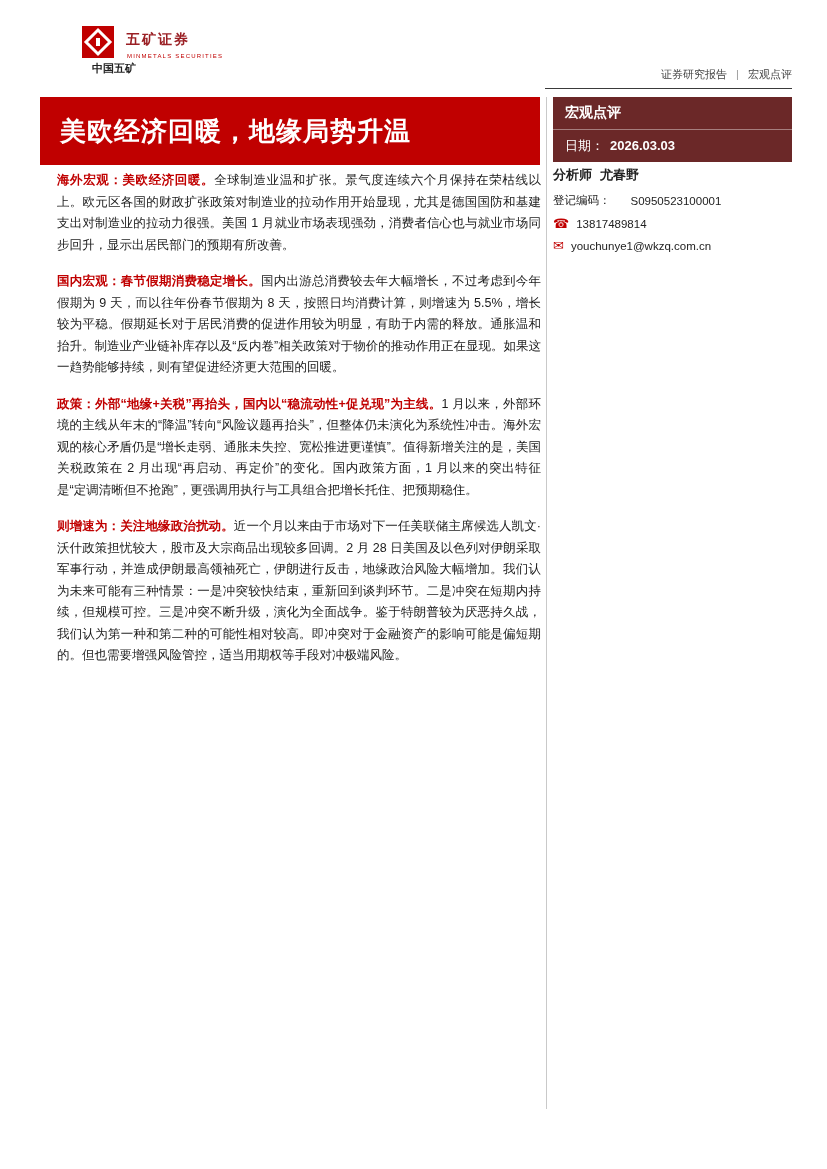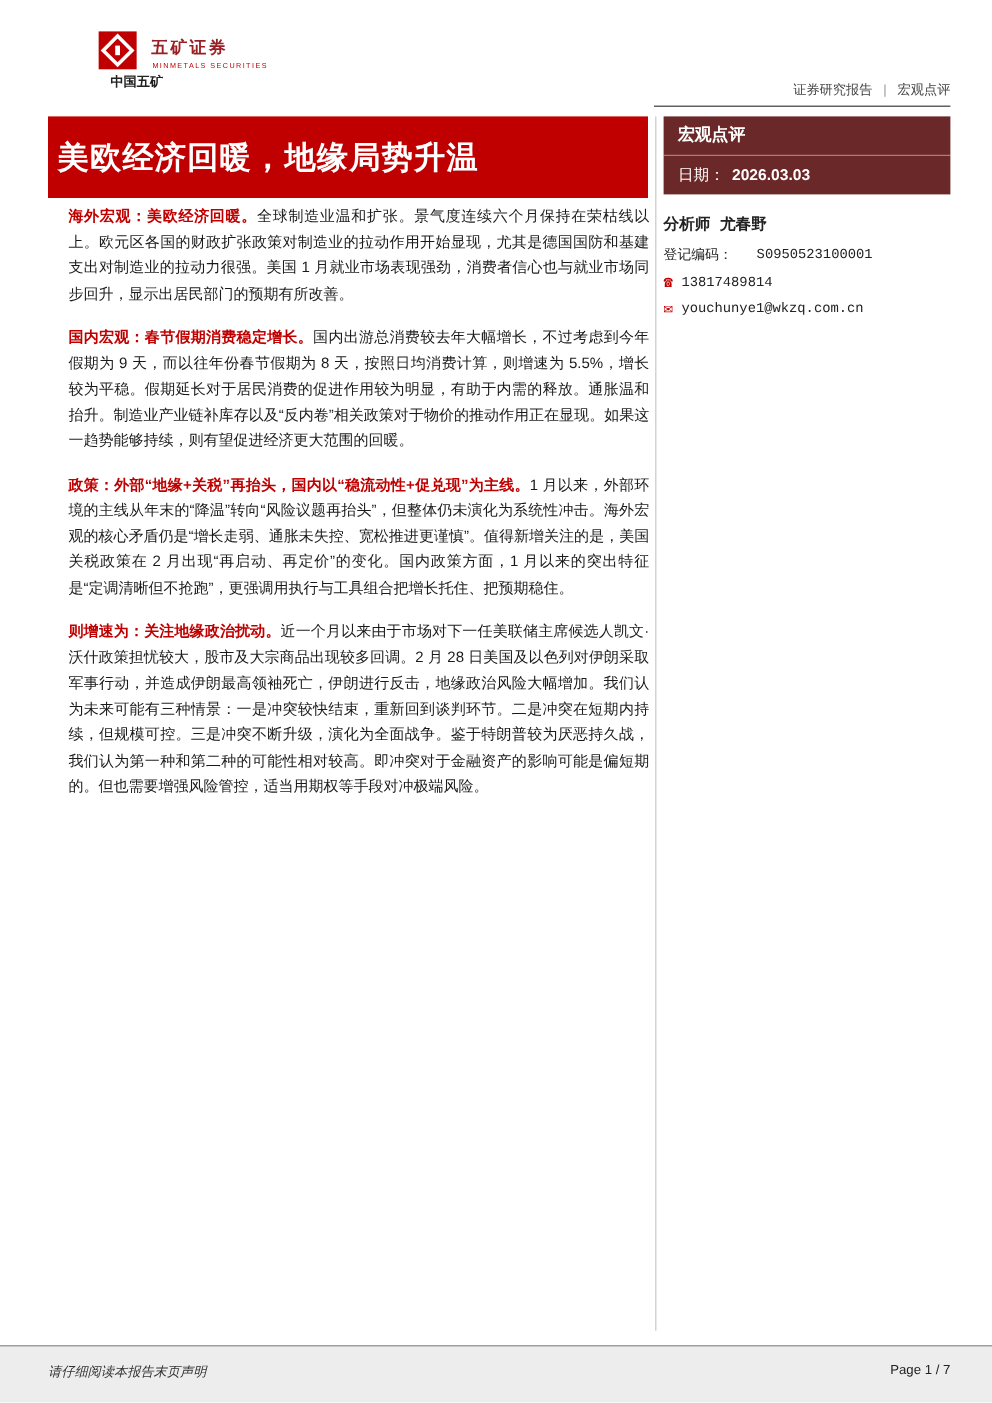--- a/index.html
+++ b/index.html
@@ -37,42 +37,42 @@
   .header-right .sep { color: #999999; margin: 0 6px; }
   .header-rule {
     position: absolute; left: 545px; right: 35px; top: 88px;
     border-top: 1px solid #3a3a3a; height: 0;
   }
 
   
   .banner {
     position: absolute; left: 40px; top: 97px; width: 500px; height: 68px;
     background: #c00000; color: #ffffff;
-    display: flex; align-items: center; padding-left: 8px;
+    display: flex; align-items: center; padding-left: 20px;
   }
   .banner h1 { margin: 0; font-size: 26px; font-weight: bold; letter-spacing: 1px; }
 
   
   .vrule {
     position: absolute; left: 546px; top: 97px; height: 1012px;
     border-left: 1px solid #c9c9c9; width: 0;
   }
 
   
   .infobox {
     position: absolute; left: 553px; top: 97px; width: 239px;
     background: #6b2828; color: #ffffff;
   }
   .infobox .row { padding: 7px 12px; font-size: 13px; }
   .infobox .row.title { font-weight: bold; font-size: 14px; border-bottom: 1px solid rgba(255,255,255,0.4); }
   .infobox .row.date b { margin-left: 6px; }
 
   .analyst {
-    position: absolute; left: 553px; top: 178px; width: 239px;
-    color: #222222; font-size: 11.5px; font-family: Liberation Mono, monospace;
+    position: absolute; left: 553px; top: 166px; width: 239px;
+    color: #222222; font-size: 11.5px;
   }
   .analyst .a-row { margin-bottom: 9px; display: flex; align-items: center; }
   .analyst .a-row.name { font-size: 13px; font-weight: bold; }
   .analyst .a-row.name .analyst-name { margin-left: 8px; }
   .analyst .reg-value { margin-left: 20px; }
   .contact-icon { color: #c00000; margin-right: 7px; font-size: 13px; line-height: 1; }
 
   
   .content {
     position: absolute; left: 57px; top: 170px; width: 484px;
@@ -168,18 +168,14 @@
     <p><span class="lead">海外宏观：美欧经济回暖。</span><span>全球制造业温和扩张。景气度连续六个月保持在荣枯线以上。欧元区各国的财政扩张政策对制造业的拉动作用开始显现，尤其是德国国防和基建支出对制造业的拉动力很强。美国 1 月就业市场表现强劲，消费者信心也与就业市场同步回升，显示出居民部门的预期有所改善。</span></p>
 
     <p><span class="lead">国内宏观：春节假期消费稳定增长。</span><span>国内出游总消费较去年大幅增长，不过考虑到今年假期为 9 天，而以往年份春节假期为 8 天，按照日均消费计算，则增速为 5.5%，增长较为平稳。假期延长对于居民消费的促进作用较为明显，有助于内需的释放。通胀温和抬升。制造业产业链补库存以及“反内卷”相关政策对于物价的推动作用正在显现。如果这一趋势能够持续，则有望促进经济更大范围的回暖。</span></p>
 
     <p><span class="lead">政策：外部“地缘+关税”再抬头，国内以“稳流动性+促兑现”为主线。</span><span>1 月以来，外部环境的主线从年末的“降温”转向“风险议题再抬头”，但整体仍未演化为系统性冲击。海外宏观的核心矛盾仍是“增长走弱、通胀未失控、宽松推进更谨慎”。值得新增关注的是，美国关税政策在 2 月出现“再启动、再定价”的变化。国内政策方面，1 月以来的突出特征是“定调清晰但不抢跑”，更强调用执行与工具组合把增长托住、把预期稳住。</span></p>
 
     <p><span class="lead">则增速为：关注地缘政治扰动。</span><span>近一个月以来由于市场对下一任美联储主席候选人凯文·沃什政策担忧较大，股市及大宗商品出现较多回调。2 月 28 日美国及以色列对伊朗采取军事行动，并造成伊朗最高领袖死亡，伊朗进行反击，地缘政治风险大幅增加。我们认为未来可能有三种情景：一是冲突较快结束，重新回到谈判环节。二是冲突在短期内持续，但规模可控。三是冲突不断升级，演化为全面战争。鉴于特朗普较为厌恶持久战，我们认为第一种和第二种的可能性相对较高。即冲突对于金融资产的影响可能是偏短期的。但也需要增强风险管控，适当用期权等手段对冲极端风险。</span></p>
   </main>
 
 
-  <footer class="footer">
-    <span class="disclaimer">请仔细阅读本报告末页声明</span>
-    <span class="page-num">Page 1 / 7</span>
-  </footer>
 
 </div>
 
 </body></html>

